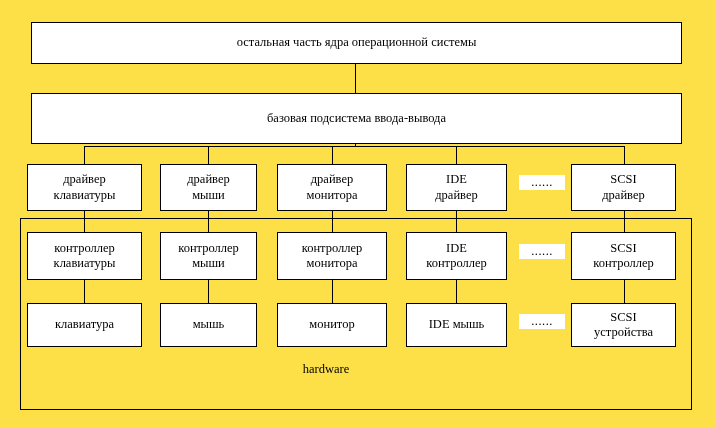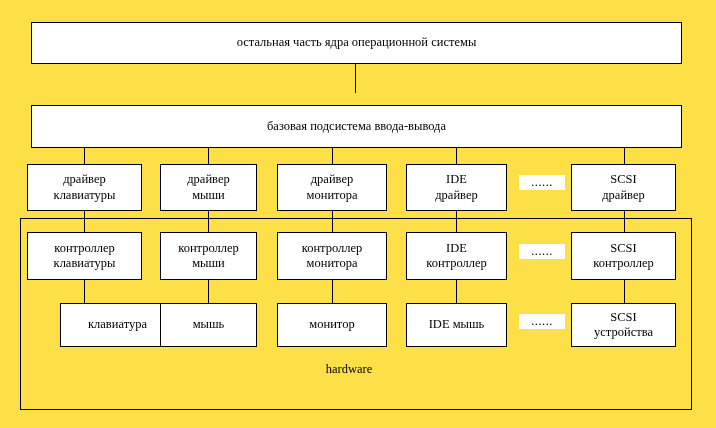--- a/index.html
+++ b/index.html
@@ -64,21 +64,21 @@
 </style>
 </head>
 <body>
 
 <div id="canvas">
 
   <div class="box" style="left:31px; top:22px; width:651px; height:42px;">остальная часть ядра операционной системы</div>
 
   <div class="line vline" style="left:355px; top:64px; height:29px;"></div>
 
-  <div class="box" style="left:31px; top:105px; width:651px; height:43px;">базовая подсистема ввода-вывода</div>
+  <div class="box" style="left:31px; top:93px; width:651px; height:51px;">базовая подсистема ввода-вывода</div>
 
   <div class="line vline" style="left:355px; top:132px; height:14px;"></div>
   <div class="line hline" style="left:84px; top:146px; width:541px;"></div>
 
   <div class="line vline" style="left:84px; top:146px; height:18px;"></div>
   <div class="line vline" style="left:208px; top:146px; height:18px;"></div>
   <div class="line vline" style="left:332px; top:146px; height:18px;"></div>
   <div class="line vline" style="left:456px; top:146px; height:18px;"></div>
   <div class="line vline" style="left:624px; top:146px; height:18px;"></div>
 
@@ -113,23 +113,23 @@
   <div class="box" style="left:571px; top:232px; width:105px; height:48px;">SCSI
 контроллер</div>
   <div class="dots" style="left:519px; top:244px; width:46px;">......</div>
 
   <div class="line vline" style="left:84px; top:280px; height:23px;"></div>
   <div class="line vline" style="left:208px; top:280px; height:23px;"></div>
   <div class="line vline" style="left:332px; top:280px; height:23px;"></div>
   <div class="line vline" style="left:456px; top:280px; height:23px;"></div>
   <div class="line vline" style="left:624px; top:280px; height:23px;"></div>
 
-  <div class="box" style="left:27px; top:303px; width:115px; height:44px;margin-left:33px;">клавиатура</div>
+  <div class="box" style="left:27px; top:303px; width:115px; height:44px;">клавиатура</div>
   <div class="box" style="left:277px; top:303px; width:110px; height:44px;">монитор</div>
   <div class="box" style="left:160px; top:303px; width:97px; height:44px;">мышь</div>
   <div class="box" style="left:406px; top:303px; width:101px; height:44px;">IDE мышь</div>
   <div class="box" style="left:571px; top:303px; width:105px; height:44px;">SCSI
 устройства</div>
   <div class="dots" style="left:519px; top:314px; width:46px;">......</div>
 
-  <div class="hw-label" style="left:294px; top:362px; width:110px;">hardware</div>
+  <div class="hw-label" style="left:271px; top:362px; width:110px;">hardware</div>
 
 </div>
 
 </body></html>

